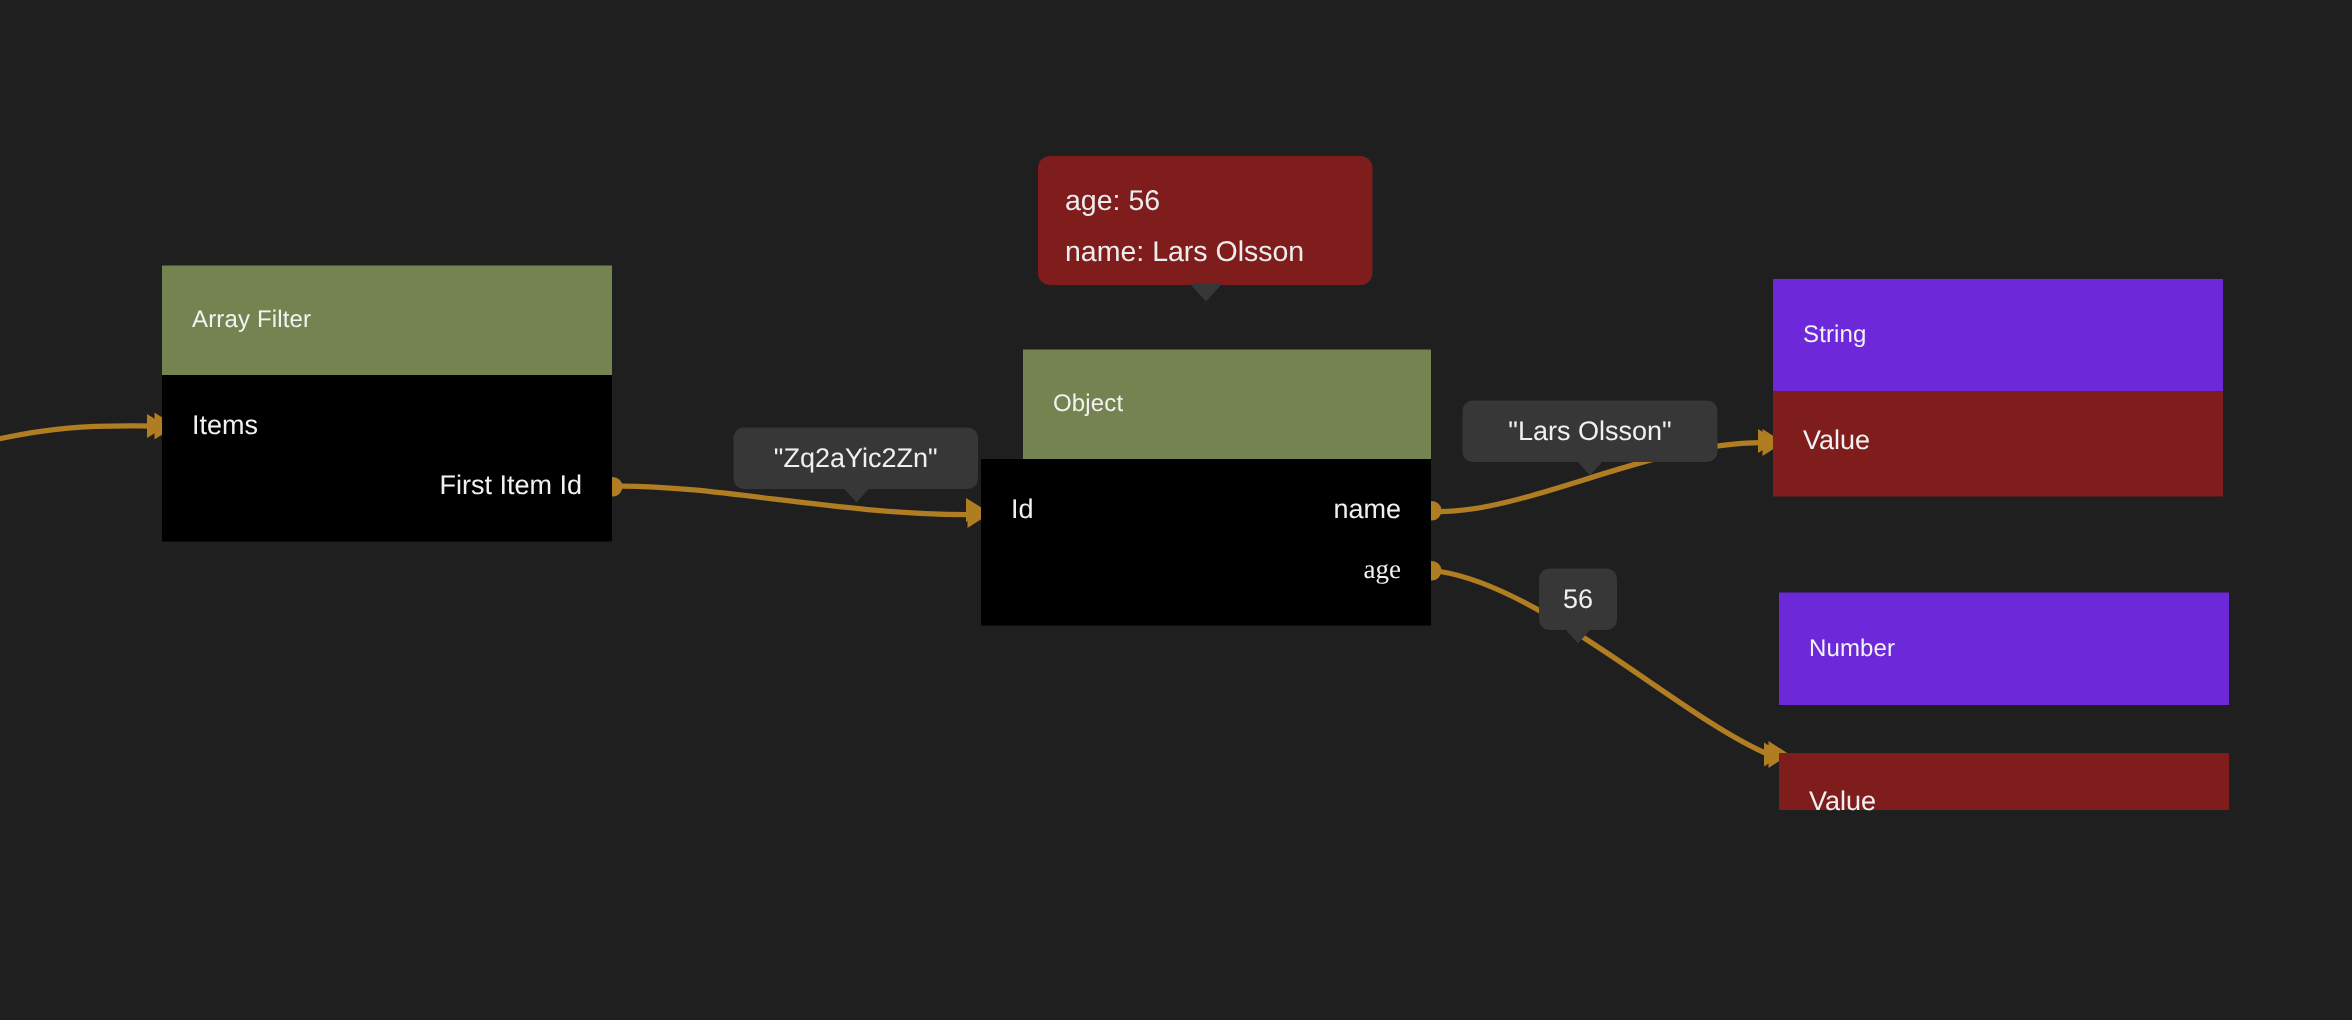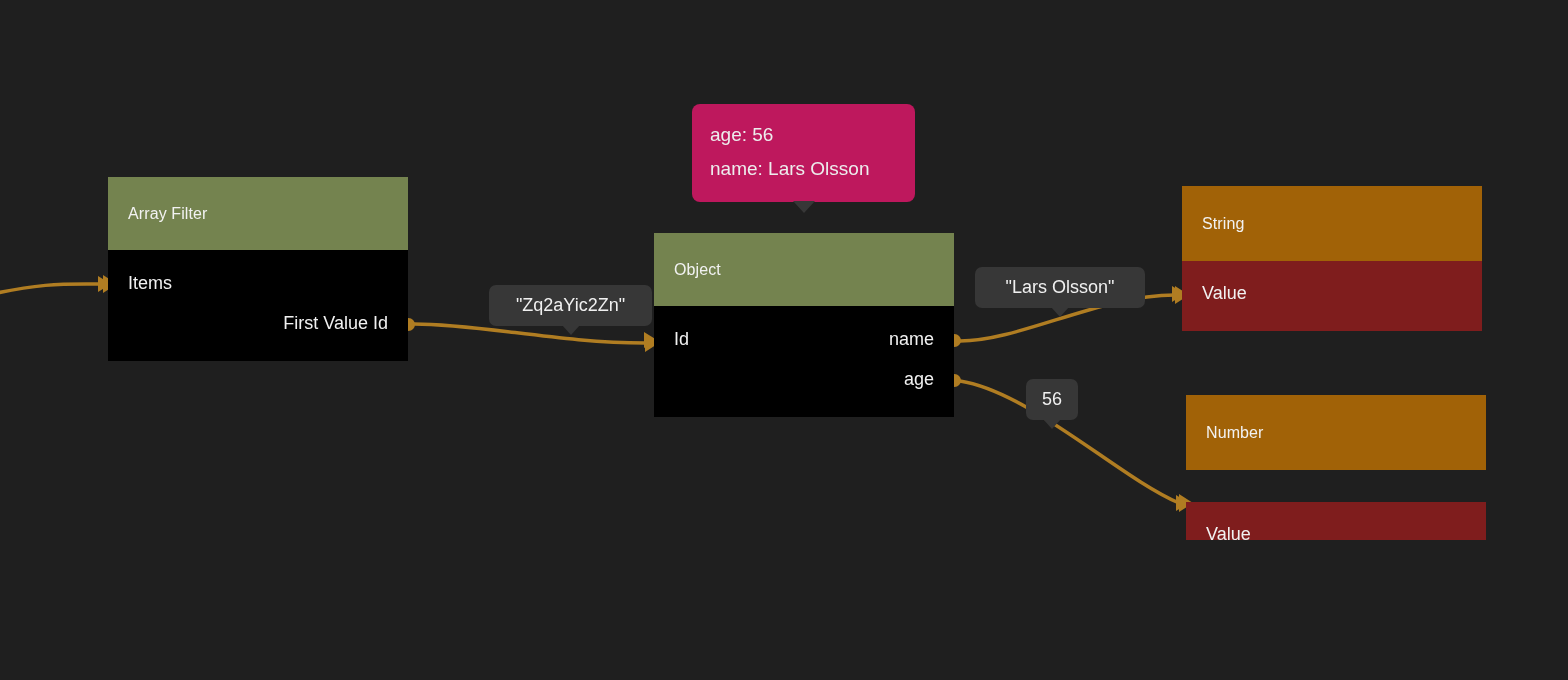--- a/index.html
+++ b/index.html
@@ -52,21 +52,21 @@
     color: #f1f1f1;
     white-space: nowrap;
   }
   .port-row.in  { left: 20px; }
   .port-row.out { right: 20px; }
 
   
   .node.green .node-header { background: #74834f; }
   .node.green .node-body   { background: #000000; }
   
-  .node.dark .node-header { background: #a16207; }
+  .node.dark .node-header { background: #6d28d9; }
   .node.dark .node-body   { background: #7f1d1d; }
 
   
   .port {
     position: absolute;
     width: 0; height: 0;
   }
   .port.circle {
     width: 13px;
     height: 13px;
@@ -99,25 +99,25 @@
     left: 50%;
     bottom: -9px;
     margin-left: -9px;
     width: 0; height: 0;
     border-left: 9px solid transparent;
     border-right: 9px solid transparent;
     border-top: 10px solid #373737;
   }
   .tooltip {
     position: absolute;
-    background: #be185d;
+    background: #7f1d1d;
     border-radius: 8px;
     color: #ededed;
     font-size: 19px;
-    padding: 14px 18px 16px 18px;
+    padding: 14px 18px 4px 18px;
     white-space: nowrap;
     box-sizing: border-box;
     line-height: 1.78;
   }
   .tooltip .tail {
     position: absolute;
     left: 50%;
     bottom: -11px;
     margin-left: -11px;
     width: 0; height: 0;
@@ -148,39 +148,39 @@
       <div class="port circle" style="position: absolute; left: 402px; top: 318px;"></div>
       <div class="node green" style="left: 108px; top: 177px; width: 300px; height: 184px;">
         <div class="node-header" style="height: 73px; padding: 0px 20px;">
           <span>Array Filter</span>
         </div>
         <div class="node-body">
           <div class="port-row in" style="top: 23px;">
             <span>Items</span>
           </div>
           <div class="port-row out" style="top: 63px;">
-            <span>First Value Id</span>
+            <span>First Item Id</span>
           </div>
         </div>
       </div>
       <div class="port arrow" style="position: absolute; left: 644px; top: 332px;"></div>
       <div class="port circle" style="position: absolute; left: 948px; top: 334px;"></div>
       <div class="port circle" style="position: absolute; left: 948px; top: 374px;"></div>
       <div class="node green" style="left: 654px; top: 233px; width: 300px; height: 184px;">
-        <div class="node-header" style="height: 73px; padding: 0px 20px;">
+        <div class="node-header" style="height: 73px; padding: 0px 20px; margin-left: 28px;">
           <span>Object</span>
         </div>
         <div class="node-body">
           <div class="port-row in" style="top: 23px;">
             <span>Id</span>
           </div>
           <div class="port-row out" style="top: 23px; text-align: center;">
             <span>name</span>
           </div>
-          <div class="port-row out" style="top: 63px;">
+          <div class="port-row out" style="top: 63px; font-family: Liberation Serif, serif;">
             <span>age</span>
           </div>
         </div>
       </div>
       <div class="port arrow" style="position: absolute; left: 1172px; top: 286px;"></div>
       <div class="node dark" style="left: 1182px; top: 186px; width: 300px; height: 145px;">
         <div class="node-header" style="height: 75px; padding: 0px 20px;">
           <span>String</span>
         </div>
         <div class="node-body">

